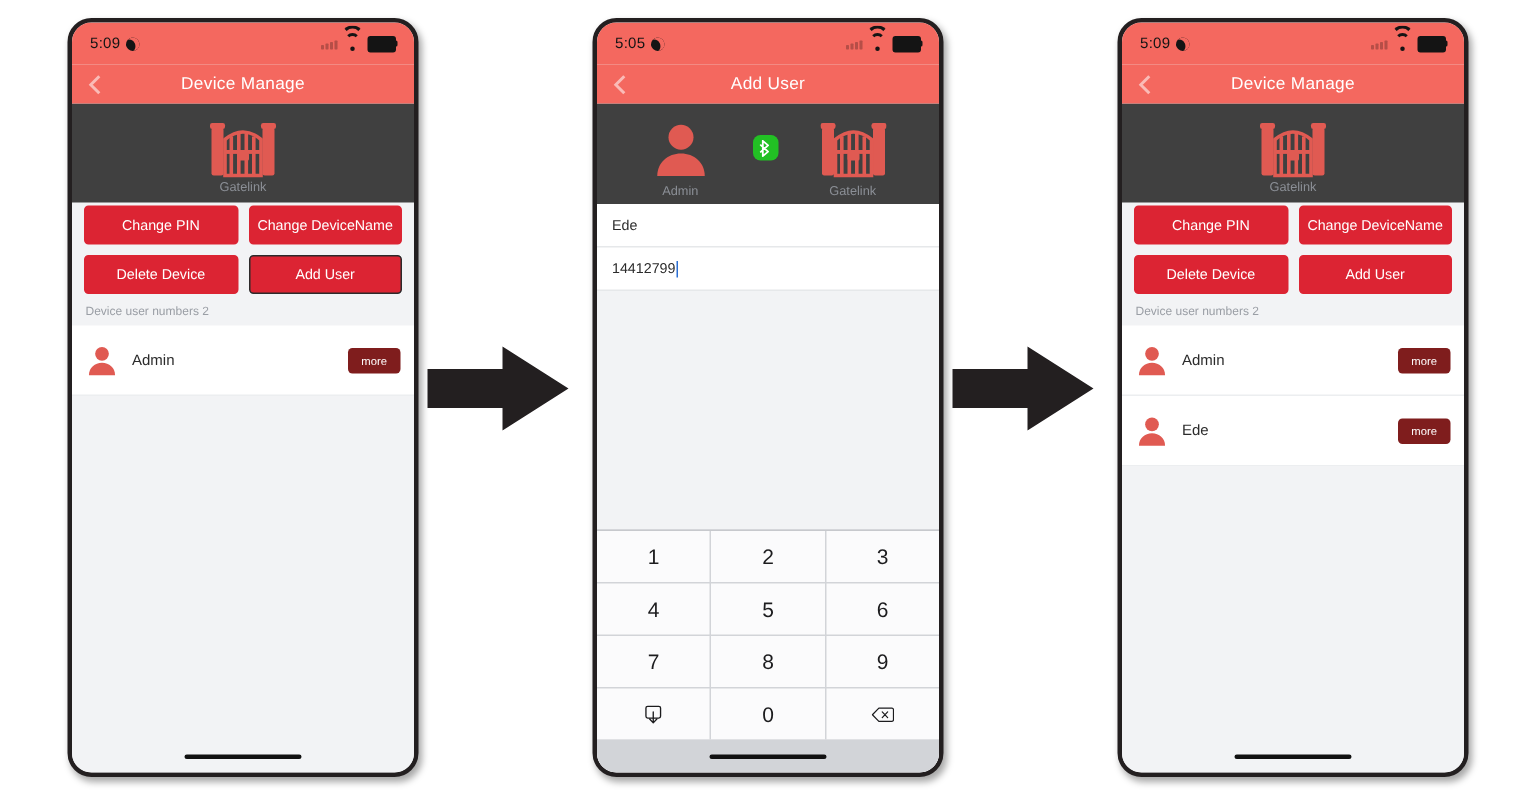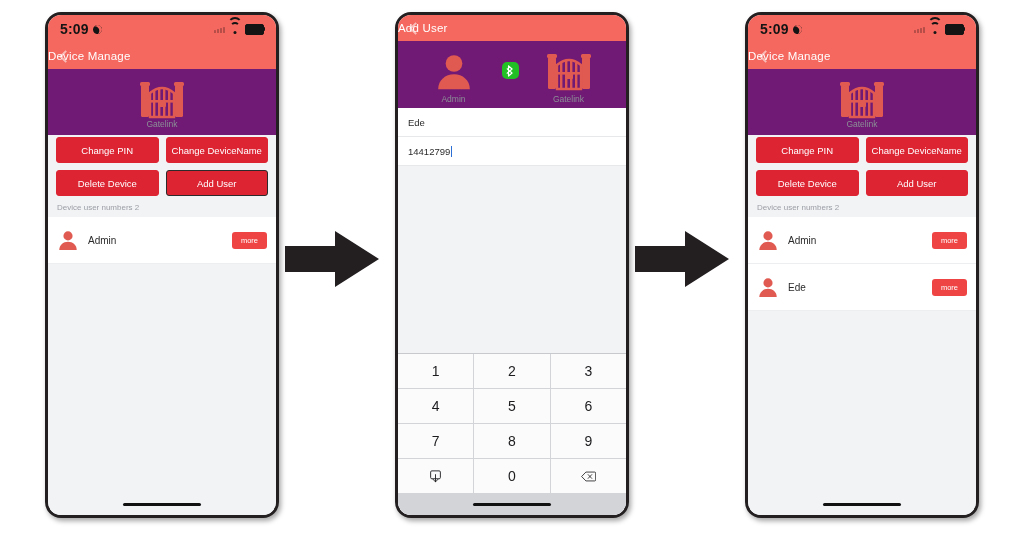--- a/index.html
+++ b/index.html
@@ -33,21 +33,21 @@
 
   
   .statusbar{
     background:#f4685f;
     height:28px;
     display:flex;align-items:center;justify-content:space-between;
     padding:0 12px;
     flex:0 0 auto;
   }
   .sb-left{display:flex;align-items:center;gap:4px;}
-  .sb-time{font-size:14px;font-weight:bold;color:#141414;letter-spacing:.2px;}
+  .sb-time{font-size:10px;font-weight:normal;color:#141414;letter-spacing:.2px;}
   .moon{
     width:9px;height:9px;border-radius:50%;
     background:#141414;
     position:relative;
     box-shadow:inset -3px 0 0 0 #f4685f;
     transform:rotate(-25deg);
   }
   .sb-right{display:flex;align-items:center;gap:4px;}
   .sig{display:flex;align-items:flex-end;gap:1px;height:8px;opacity:.45;}
   .sig i{display:block;width:2px;background:#6b2f2c;border-radius:.5px;}
@@ -94,31 +94,31 @@
     width:10px;height:10px;
   }
   .back:before{
     content:"";position:absolute;left:3px;top:1px;
     width:7px;height:7px;
     border-left:2px solid rgba(255,255,255,.55);
     border-bottom:2px solid rgba(255,255,255,.55);
     transform:rotate(45deg);
   }
   .nav-title{
-    width:100%;
+    width:100%;text-align:center;
     color:#ffffff;font-size:11.5px;font-weight:500;
     letter-spacing:.2px;
   }
 
   
   .screen{flex:1 1 auto;background:#f2f3f5;display:flex;flex-direction:column;min-height:0;}
 
   
   .hero{
-    background:#701a75;
+    background:#404040;
     padding:10px 0 6px;
     display:flex;flex-direction:column;align-items:center;
   }
   .hero.pair{
     flex-direction:row;justify-content:center;align-items:center;gap:28px;
     padding:10px 0 4px;
   }
   .hero-item{display:flex;flex-direction:column;align-items:center;gap:3px;}
   .hero-label{font-size:8.5px;color:#8b8f96;}
 
@@ -162,21 +162,21 @@
   .user-list{background:#ffffff;flex:0 0 auto;}
   .user-row{
     display:flex;align-items:center;
     height:46px;
     padding:0 9px;
     border-bottom:1px solid #eceef0;
     gap:9px;
   }
   .user-name{font-size:10px;color:#2b2b2b;flex:1 1 auto;}
   .more-btn{
-    background:#ef4444;color:#ffffff;
+    background:#7f1d1d;color:#ffffff;
     font-size:7.5px;
     border-radius:3px;
     padding:4px 9px;
   }
   .filler{flex:1 1 auto;background:#f2f3f5;}
 
   
   .form{background:#ffffff;}
   .field{
     height:28px;
@@ -313,20 +313,40 @@
   </div>
 
   <div class="arrow a1">
     <svg viewBox="0 0 98 62">
       <path d="M2 18 L52 18 L52 3 L96 31 L52 59 L52 44 L2 44 Z" fill="#231f20"></path>
     </svg>
   </div>
 
   <div class="phone p2">
 
+    <div class="statusbar">
+      <div class="sb-left">
+        <span class="sb-time">5:05</span>
+        <span class="moon"></span>
+      </div>
+      <div class="sb-right">
+        <span class="sig">
+            <i></i>
+            <i></i>
+            <i></i>
+            <i></i>
+          </span>
+        <span class="wifi">
+            <s></s>
+            <s class="inner"></s>
+            <b></b>
+          </span>
+        <span class="batt"></span>
+      </div>
+    </div>
 
     <div class="navbar">
       <span class="back"></span>
       <span class="nav-title">Add User</span>
     </div>
 
     <div class="screen">
 
       <div class="hero pair">
         <div class="hero-item">

